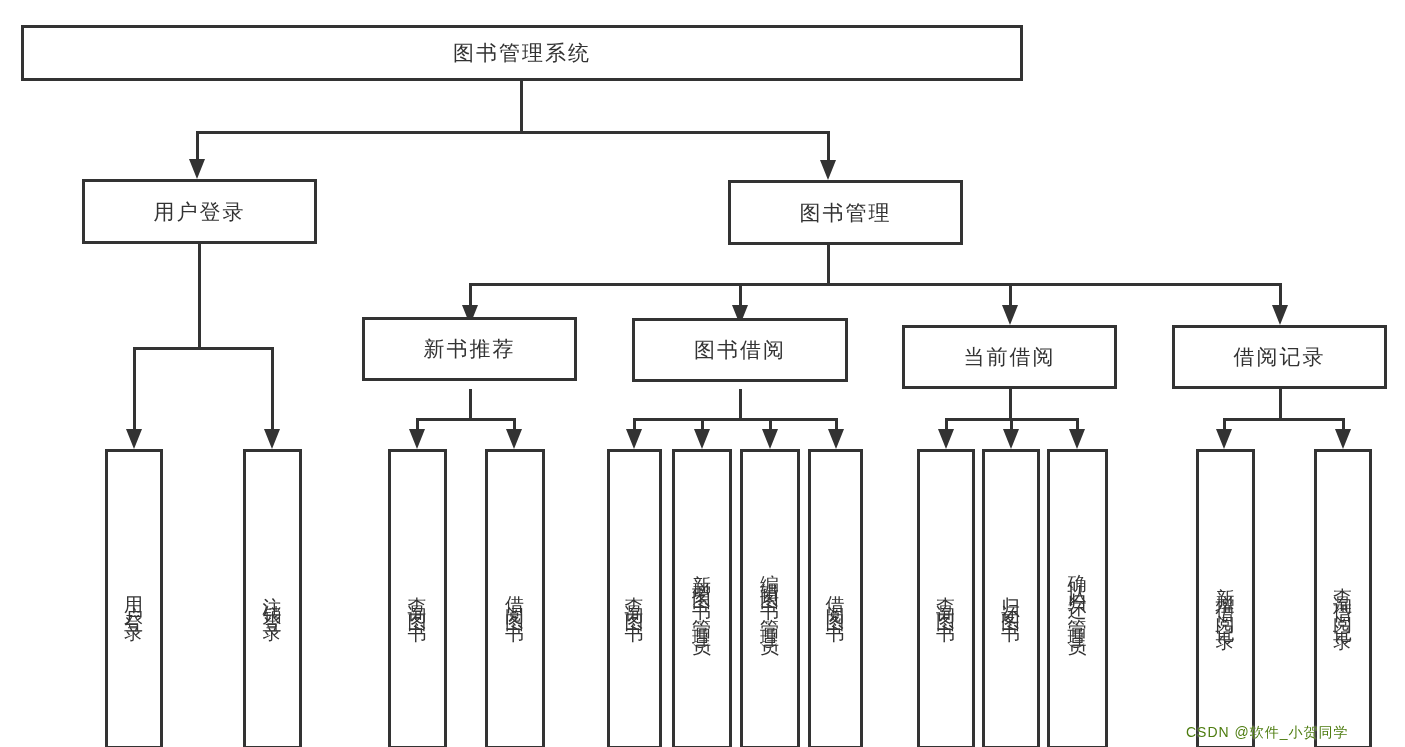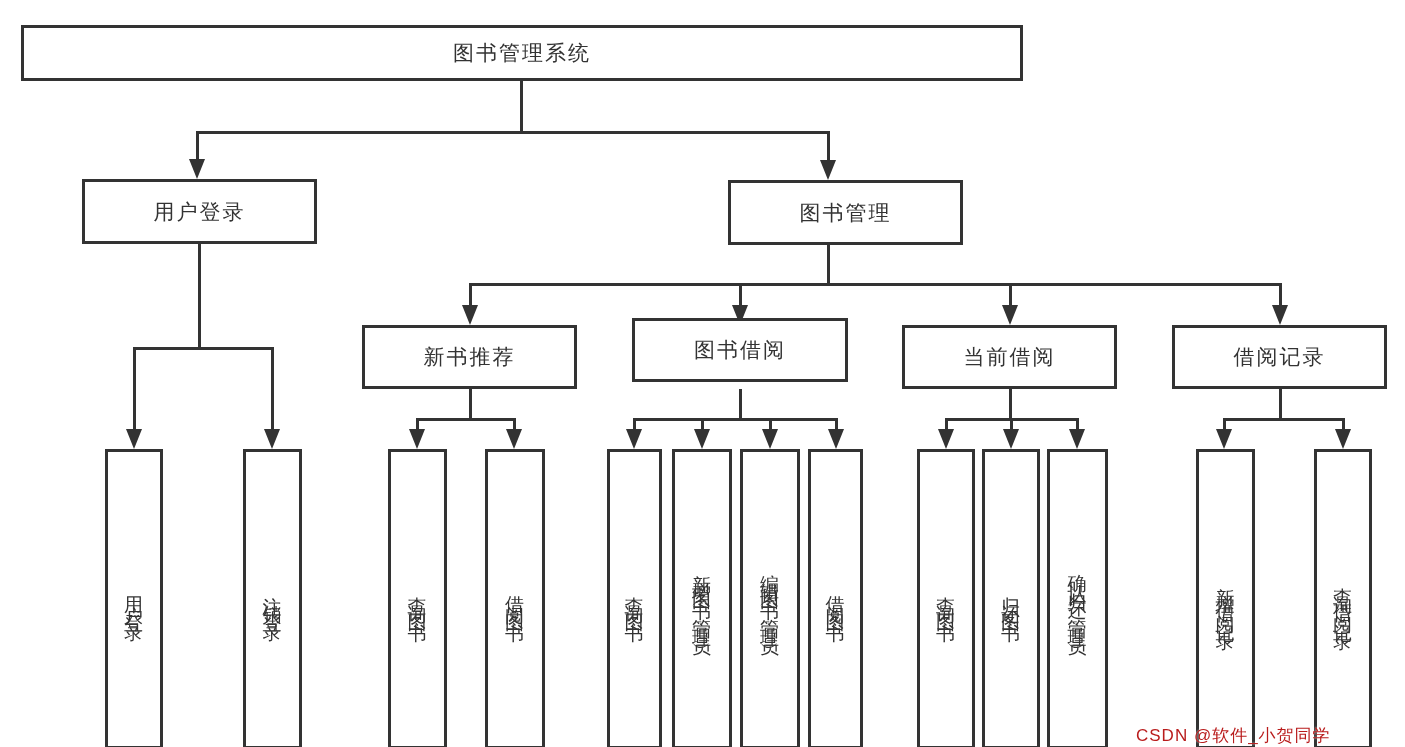--- a/index.html
+++ b/index.html
@@ -46,24 +46,24 @@
     position: absolute;
     width: 0;
     height: 0;
     border-left: 8px solid transparent;
     border-right: 8px solid transparent;
     border-top: 20px solid #333333;
     z-index: 1;
   }
   .watermark {
     position: absolute;
-    left: 1136px;
+    left: 1186px;
     top: 712px;
-    font-size: 17px;
-    color: #b91c1c;
+    font-size: 14px;
+    color: #4d7c0f;
     letter-spacing: 1px;
     white-space: nowrap;
     z-index: 5;
     text-shadow: 0 0 2px rgba(255,255,255,0.9);
   }
 </style>
 </head>
 <body>
 
 <div class="canvas">
@@ -91,21 +91,21 @@
   <div class="hline" style="left:469px; top:271px; width:813px;"></div>
   <div class="vline" style="left:469px; top:271px; height:24px;"></div>
   <div class="arrow" style="left:462px; top:293px;"></div>
   <div class="vline" style="left:739px; top:271px; height:24px;"></div>
   <div class="arrow" style="left:732px; top:293px;"></div>
   <div class="vline" style="left:1009px; top:271px; height:24px;"></div>
   <div class="arrow" style="left:1002px; top:293px;"></div>
   <div class="vline" style="left:1279px; top:271px; height:24px;"></div>
   <div class="arrow" style="left:1272px; top:293px;"></div>
 
-  <div class="node h-node" style="left:362px; top:313px; width:215px; height:64px;">新书推荐</div>
+  <div class="node h-node" style="left:362px; top:305px; width:215px; height:64px;">新书推荐</div>
   <div class="node h-node" style="left:632px; top:306px; width:216px; height:64px;">图书借阅</div>
   <div class="node h-node" style="left:902px; top:313px; width:215px; height:64px;">当前借阅</div>
   <div class="node h-node" style="left:1172px; top:313px; width:215px; height:64px;">借阅记录</div>
 
   <div class="vline" style="left:469px; top:377px; height:32px;"></div>
   <div class="hline" style="left:416px; top:406px; width:100px;"></div>
   <div class="vline" style="left:416px; top:406px; height:14px;"></div>
   <div class="arrow" style="left:409px; top:417px;"></div>
   <div class="vline" style="left:513px; top:406px; height:14px;"></div>
   <div class="arrow" style="left:506px; top:417px;"></div>

